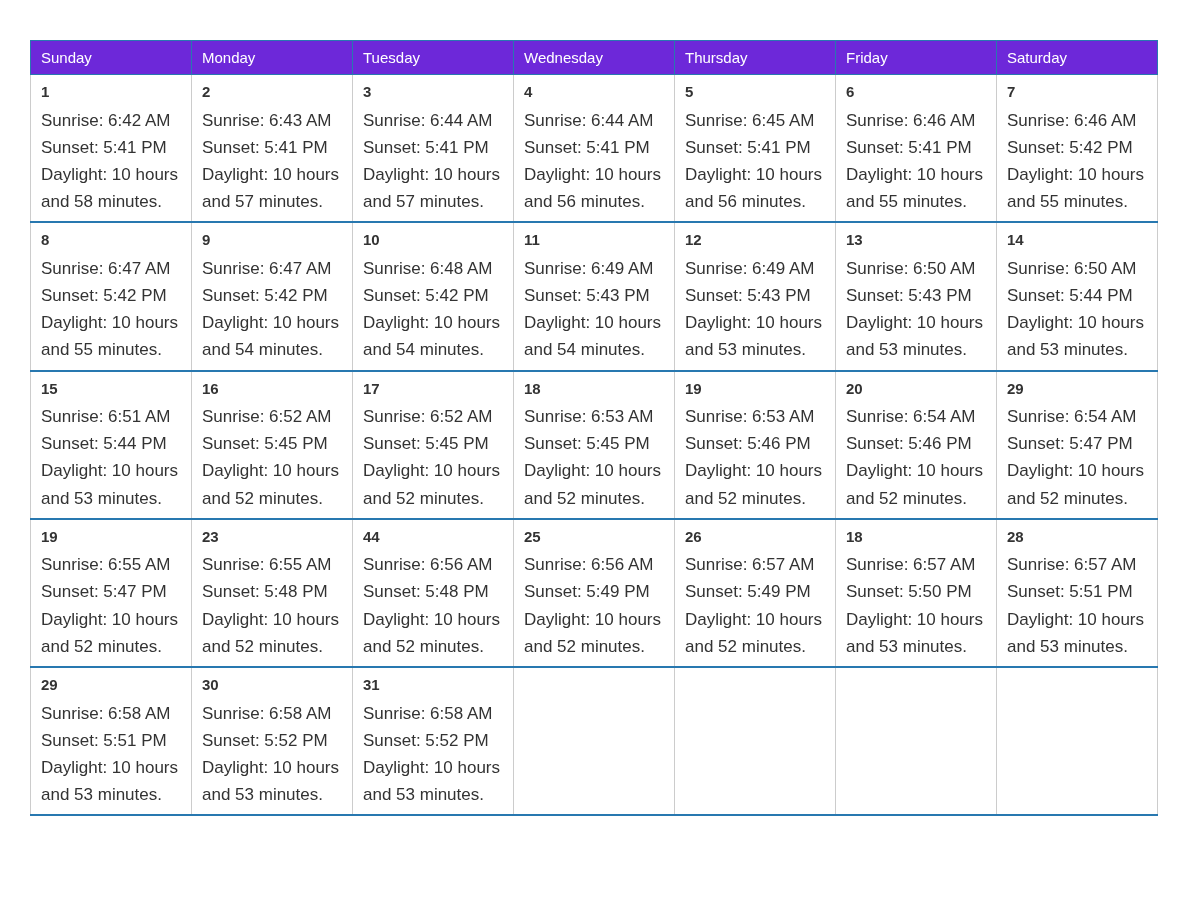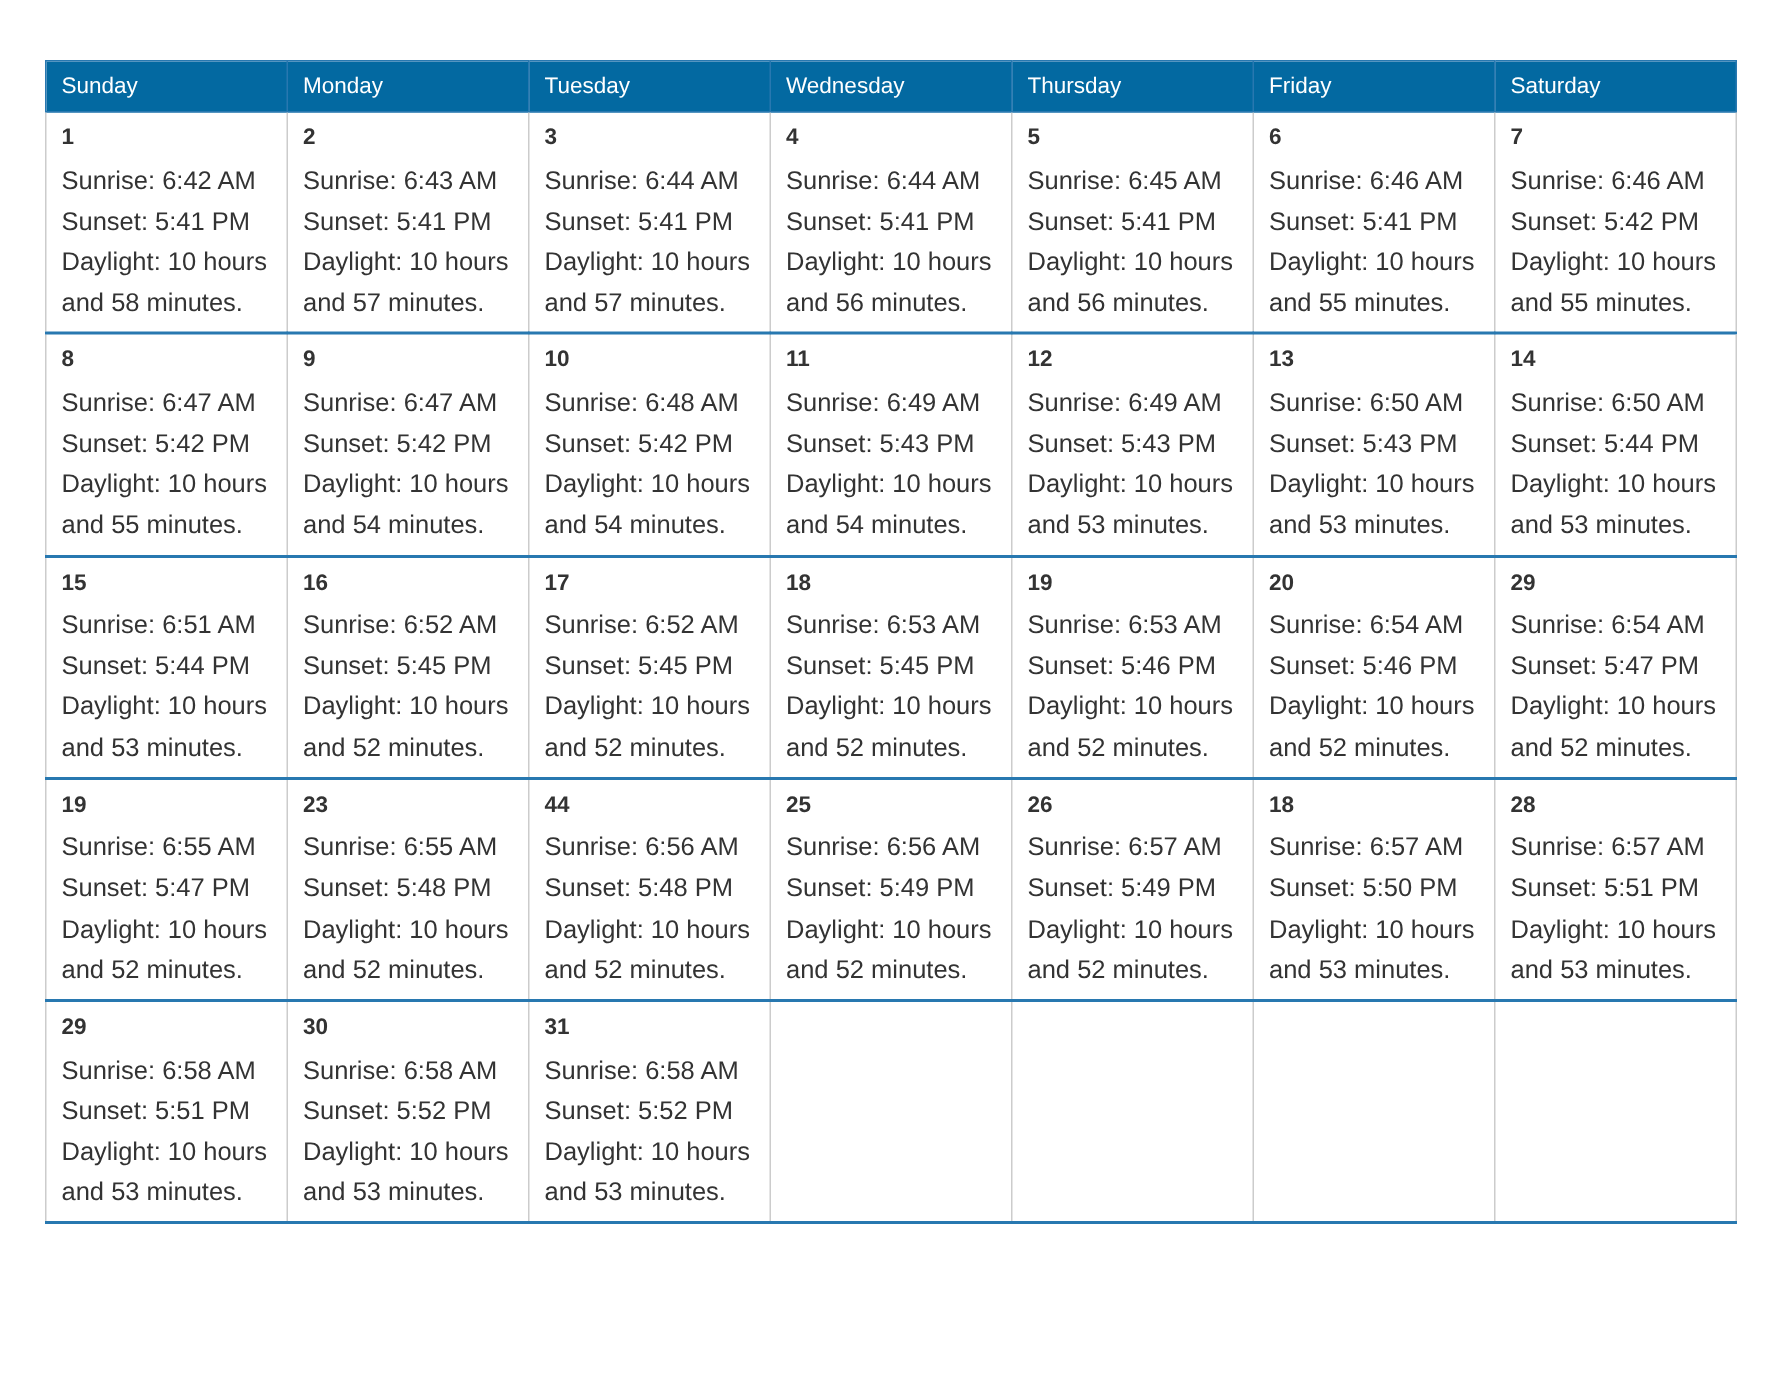--- a/index.html
+++ b/index.html
@@ -35,21 +35,21 @@
       font-weight: normal;
       color: #444;
       margin-top: 4px;
     }
     table {
       width: 100%;
       border-collapse: collapse;
       table-layout: fixed;
     }
     thead th {
-      background-color: #0369a1;
+      background-color: #6d28d9;
       color: #fff;
       text-align: left;
       padding: 8px 10px;
       font-size: 15px;
       font-weight: normal;
       border: 1px solid #2878b0;
     }
     tbody td {
       border: 1px solid #ccc;
       vertical-align: top;

